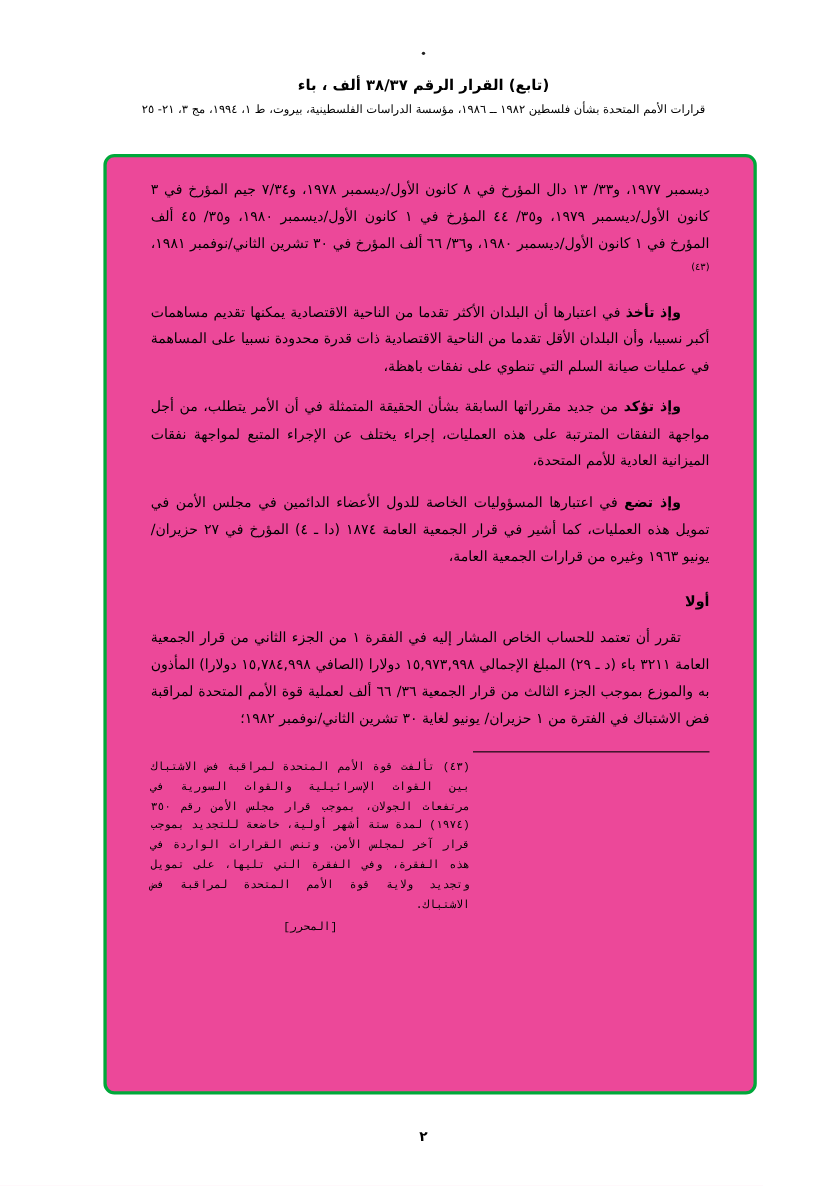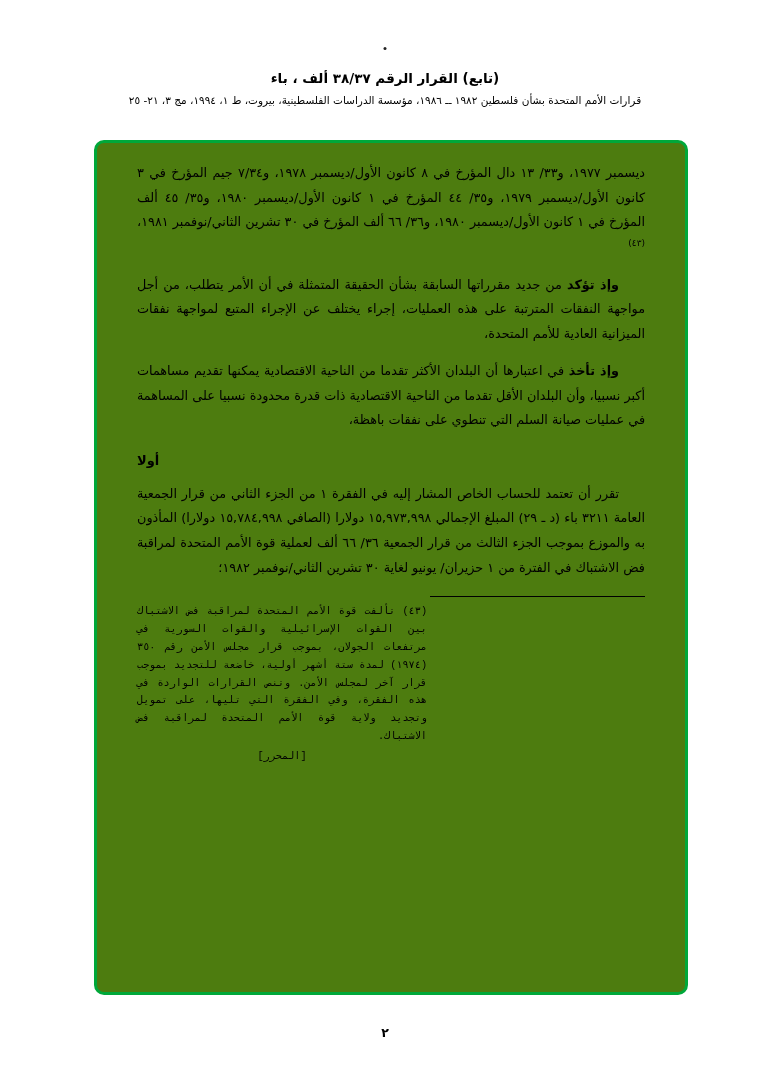--- a/index.html
+++ b/index.html
@@ -54,21 +54,21 @@
   }
   .frame {
     position: absolute;
     top: 140px;
     left: 82px;
     width: 594px;
     height: 855px;
     border: 3px solid #00a83a;
     border-radius: 10px;
     box-sizing: border-box;
-    background: #4d7c0f;
+    background: #ec4899;
   }
   .content {
     position: absolute;
     top: 18px;
     right: 40px;
     left: 40px;
     bottom: 10px;
     direction: rtl;
     text-align: justify;
   }
@@ -83,21 +83,21 @@
   p.para.first {
     margin-top: 0;
   }
   .indent {
     text-indent: 26px;
   }
   .bold {
     font-weight: bold;
   }
   .center-head {
-    text-align: left;
+    text-align: right;
     font-size: 13px;
     font-weight: bold;
     margin: 20px 0 14px 0;
     direction: rtl;
   }
   .sup {
     font-size: 9px;
     vertical-align: super;
   }
   .fn-rule {
@@ -144,24 +144,25 @@
   <div class="header">
     <div class="header-title">(تابع) القرار الرقم ٣٨/٣٧ ألف ، باء</div>
     <div class="header-sub">قرارات الأمم المتحدة بشأن فلسطين ١٩٨٢ ــ ١٩٨٦، مؤسسة الدراسات الفلسطينية، بيروت، ط ١، ١٩٩٤، مج ٣، ٢١- ٢٥</div>
   </div>
 
   <div class="frame">
     <div class="content">
 
       <p class="para first"><span>ديسمبر ١٩٧٧، و٣٣/ ١٣ دال المؤرخ في ٨ كانون الأول/ديسمبر ١٩٧٨، و٧/٣٤ جيم المؤرخ في ٣ كانون الأول/ديسمبر ١٩٧٩، و٣٥/ ٤٤ المؤرخ في ١ كانون الأول/ديسمبر ١٩٨٠، و٣٥/ ٤٥ ألف المؤرخ في ١ كانون الأول/ديسمبر ١٩٨٠، و٣٦/ ٦٦ ألف المؤرخ في ٣٠ تشرين الثاني/نوفمبر ١٩٨١،</span><span class="sup">(٤٣)</span></p>
 
+      <p class="para indent"><span class="bold">وإذ تأخذ</span> <span>في اعتبارها أن البلدان الأكثر تقدما من الناحية الاقتصادية يمكنها تقديم مساهمات أكبر نسبيا، وأن البلدان الأقل تقدما من الناحية الاقتصادية ذات قدرة محدودة نسبيا على المساهمة في عمليات صيانة السلم التي تنطوي على نفقات باهظة،</span></p>
+
       <p class="para indent"><span class="bold">وإذ تؤكد</span> <span>من جديد مقرراتها السابقة بشأن الحقيقة المتمثلة في أن الأمر يتطلب، من أجل مواجهة النفقات المترتبة على هذه العمليات، إجراء يختلف عن الإجراء المتبع لمواجهة نفقات الميزانية العادية للأمم المتحدة،</span></p>
 
-      <p class="para indent"><span class="bold">وإذ تأخذ</span> <span>في اعتبارها أن البلدان الأكثر تقدما من الناحية الاقتصادية يمكنها تقديم مساهمات أكبر نسبيا، وأن البلدان الأقل تقدما من الناحية الاقتصادية ذات قدرة محدودة نسبيا على المساهمة في عمليات صيانة السلم التي تنطوي على نفقات باهظة،</span></p>
-
+      <p class="para indent"><span class="bold">وإذ تضع</span> <span>في اعتبارها المسؤوليات الخاصة للدول الأعضاء الدائمين في مجلس الأمن في تمويل هذه العمليات، كما أشير في قرار الجمعية العامة ١٨٧٤ (دا ـ ٤) المؤرخ في ٢٧ حزيران/ يونيو ١٩٦٣ وغيره من قرارات الجمعية العامة،</span></p>
 
       <div class="center-head">أولا</div>
 
       <p class="para indent">تقرر أن تعتمد للحساب الخاص المشار إليه في الفقرة ١ من الجزء الثاني من قرار الجمعية العامة ٣٢١١ باء (د ـ ٢٩) المبلغ الإجمالي ١٥,٩٧٣,٩٩٨ دولارا (الصافي ١٥,٧٨٤,٩٩٨ دولارا) المأذون به والموزع بموجب الجزء الثالث من قرار الجمعية ٣٦/ ٦٦ ألف لعملية قوة الأمم المتحدة لمراقبة فض الاشتباك في الفترة من ١ حزيران/ يونيو لغاية ٣٠ تشرين الثاني/نوفمبر ١٩٨٢؛</p>
 
 
 
       <div class="fn-rule"></div>
 
       <div class="footnote">

